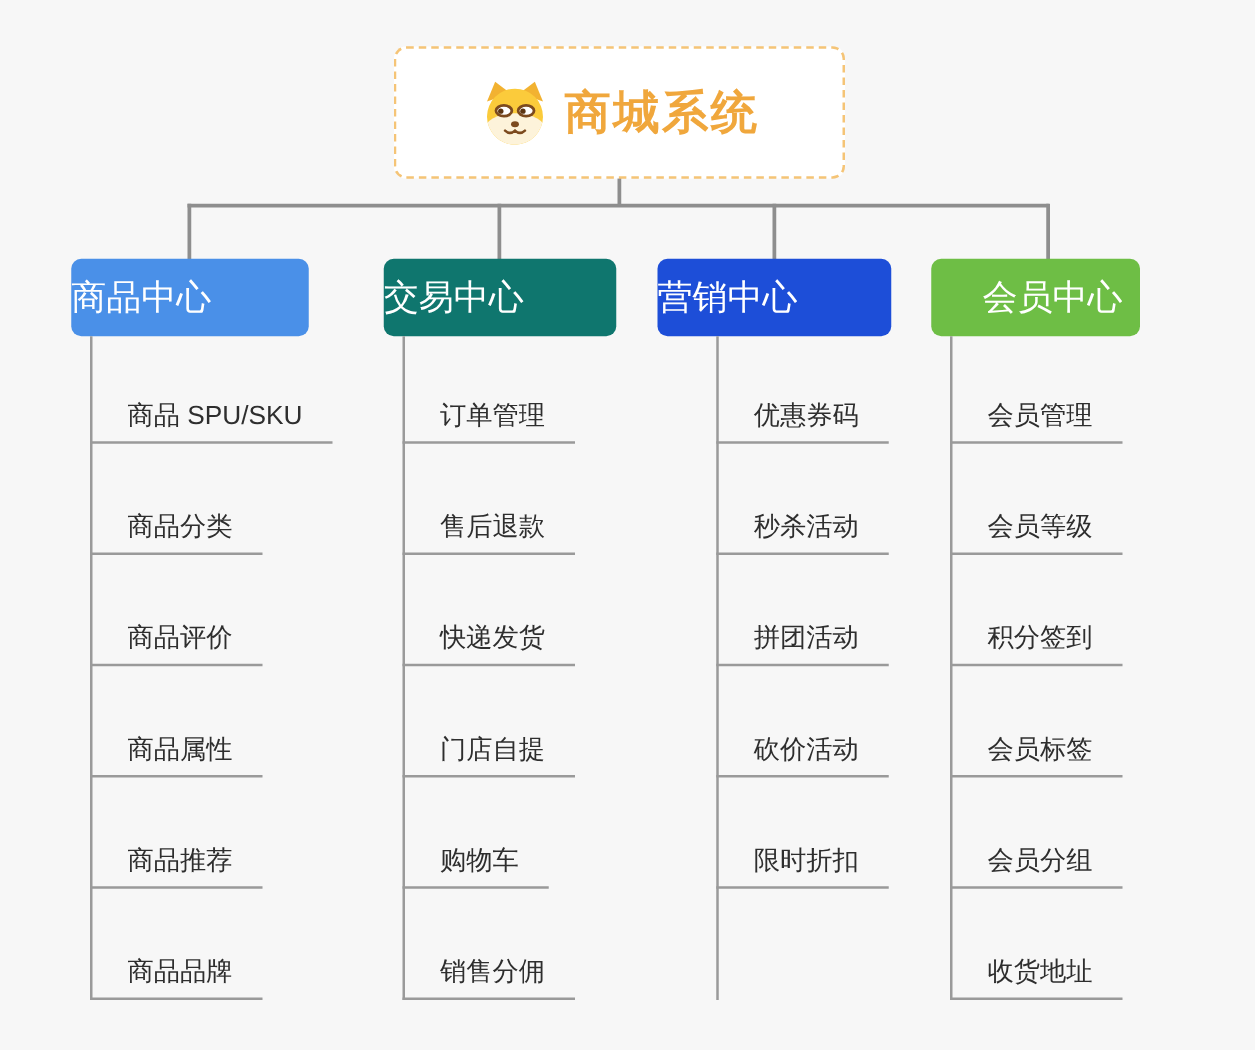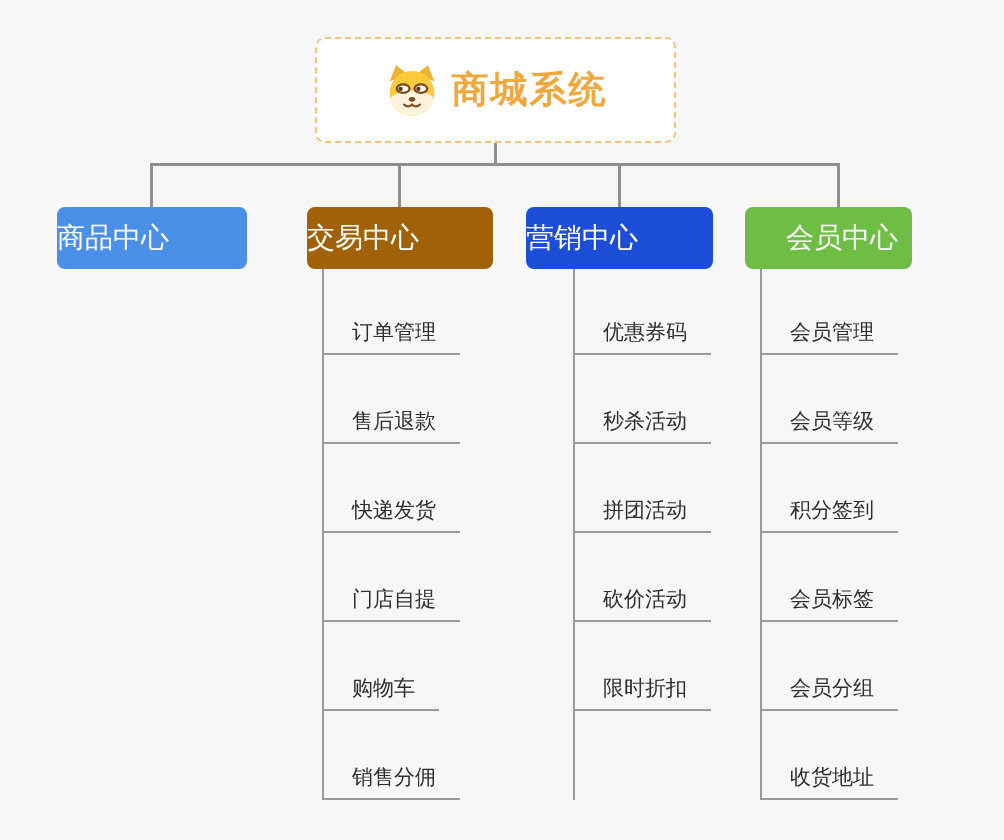--- a/index.html
+++ b/index.html
@@ -121,24 +121,32 @@
       <ellipse cx="39.5" cy="26" rx="6.8" ry="4.6" fill="#ffffff" stroke="#7c4a1e" stroke-width="2.4"></ellipse>
       <circle cx="17.8" cy="26.3" r="2.3" fill="#5c3512"></circle>
       <circle cx="36.8" cy="26.3" r="2.3" fill="#5c3512"></circle>
       <ellipse cx="30" cy="37.5" rx="3.4" ry="2.5" fill="#7c4a1e"></ellipse>
       <path d="M21.5 43 Q25.7 47 30 43 Q34.3 47 38.5 43" fill="none" stroke="#7c4a1e" stroke-width="2.2" stroke-linecap="round"></path>
     </svg>
     <span class="root-title">商城系统</span>
   </div>
 
   <div class="branch branch-1" style="background-color: rgb(74, 144, 232);">商品中心</div>
-  <div class="branch branch-2" style="background-color: #a16207;">交易中心</div>
+  <div class="branch branch-2" style="background-color: #0f766e;">交易中心</div>
   <div class="branch branch-3" style="background-color: #1d4ed8;">营销中心</div>
   <div class="branch branch-4" style="background-color: rgb(110, 190, 69);">会员中心</div>
 
+  <div class="column col-1">
+    <div class="leaf">商品 SPU/SKU</div>
+    <div class="leaf">商品分类</div>
+    <div class="leaf">商品评价</div>
+    <div class="leaf">商品属性</div>
+    <div class="leaf">商品推荐</div>
+    <div class="leaf">商品品牌</div>
+  </div>
 
   <div class="column col-2">
     <div class="leaf">订单管理</div>
     <div class="leaf">售后退款</div>
     <div class="leaf">快递发货</div>
     <div class="leaf">门店自提</div>
     <div class="leaf">购物车</div>
     <div class="leaf">销售分佣</div>
   </div>
 

